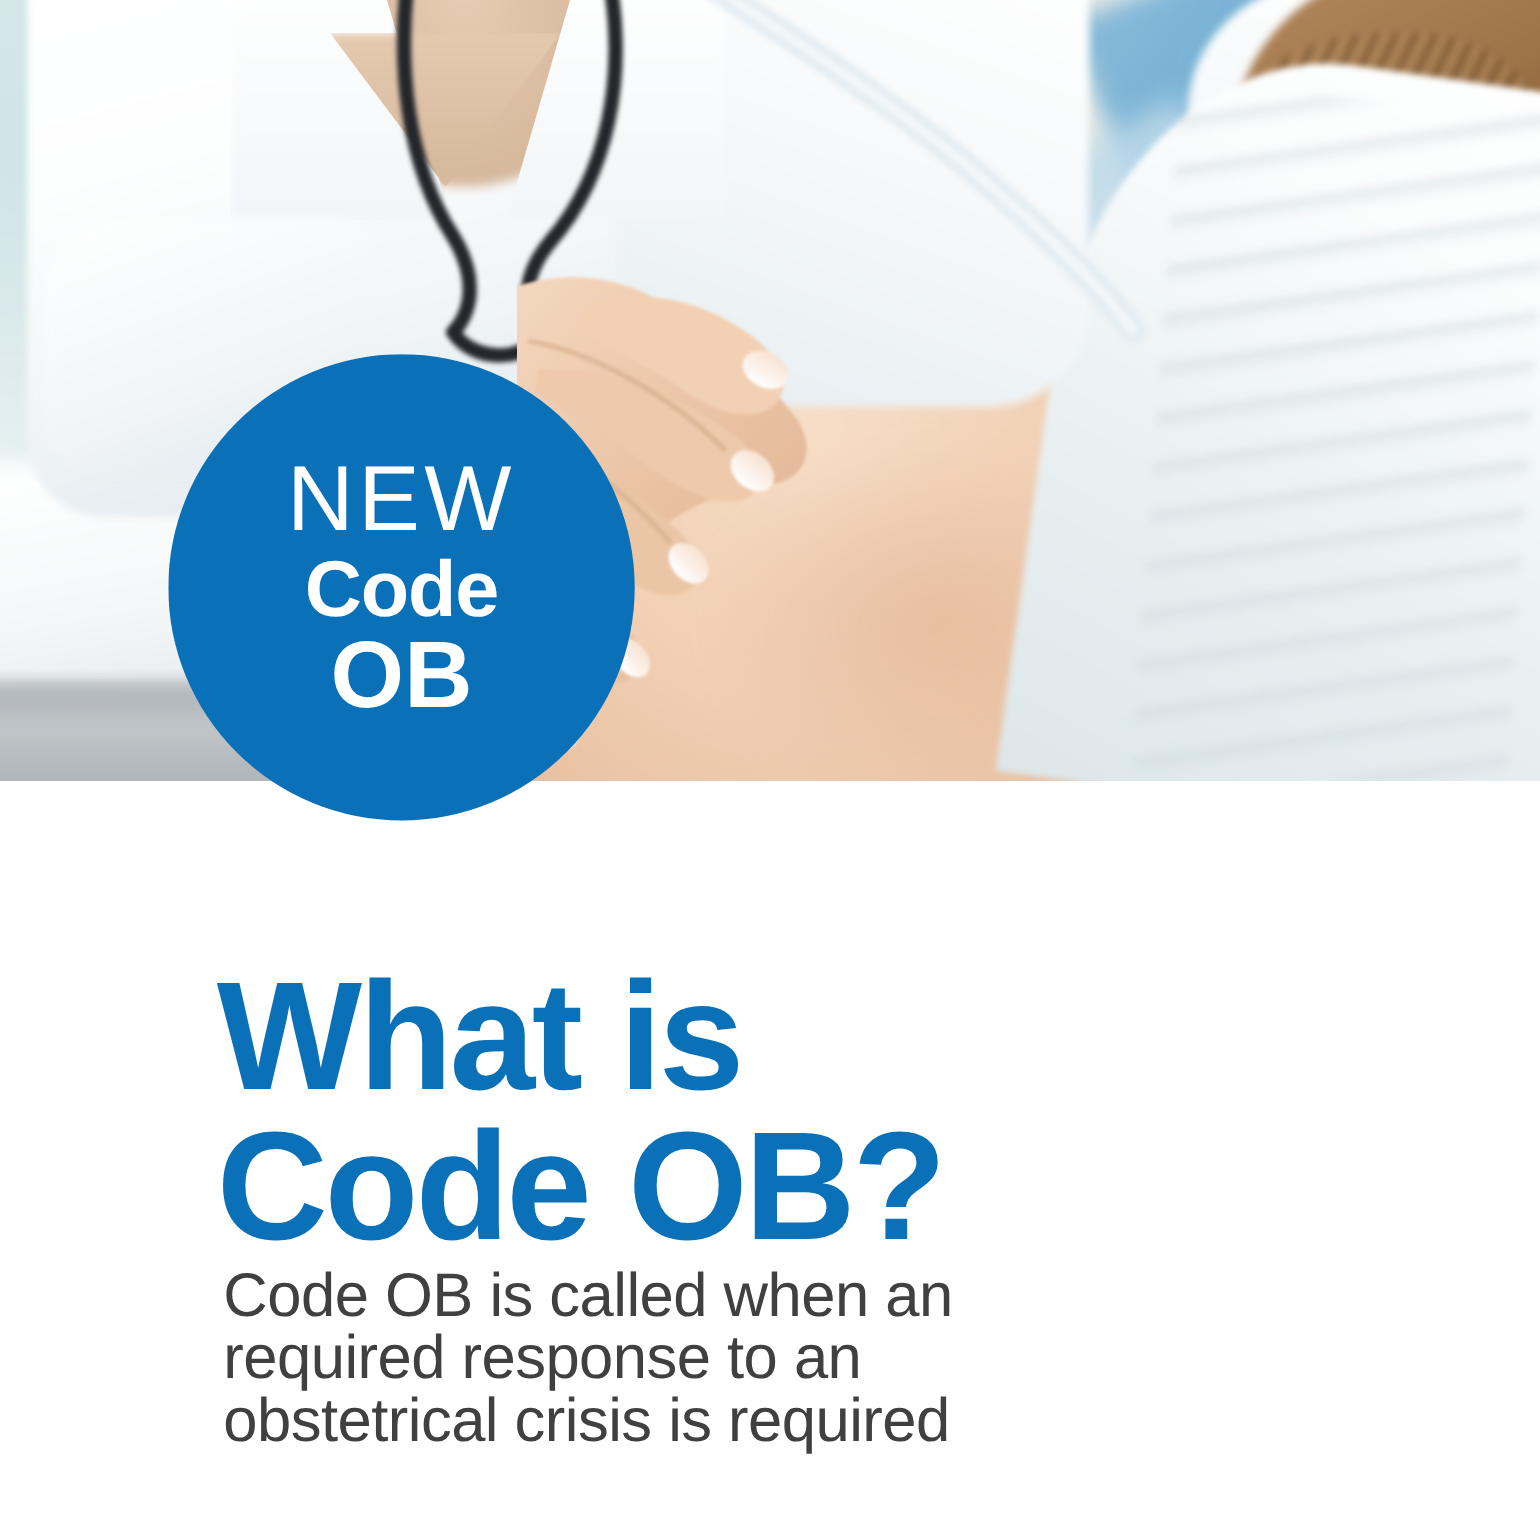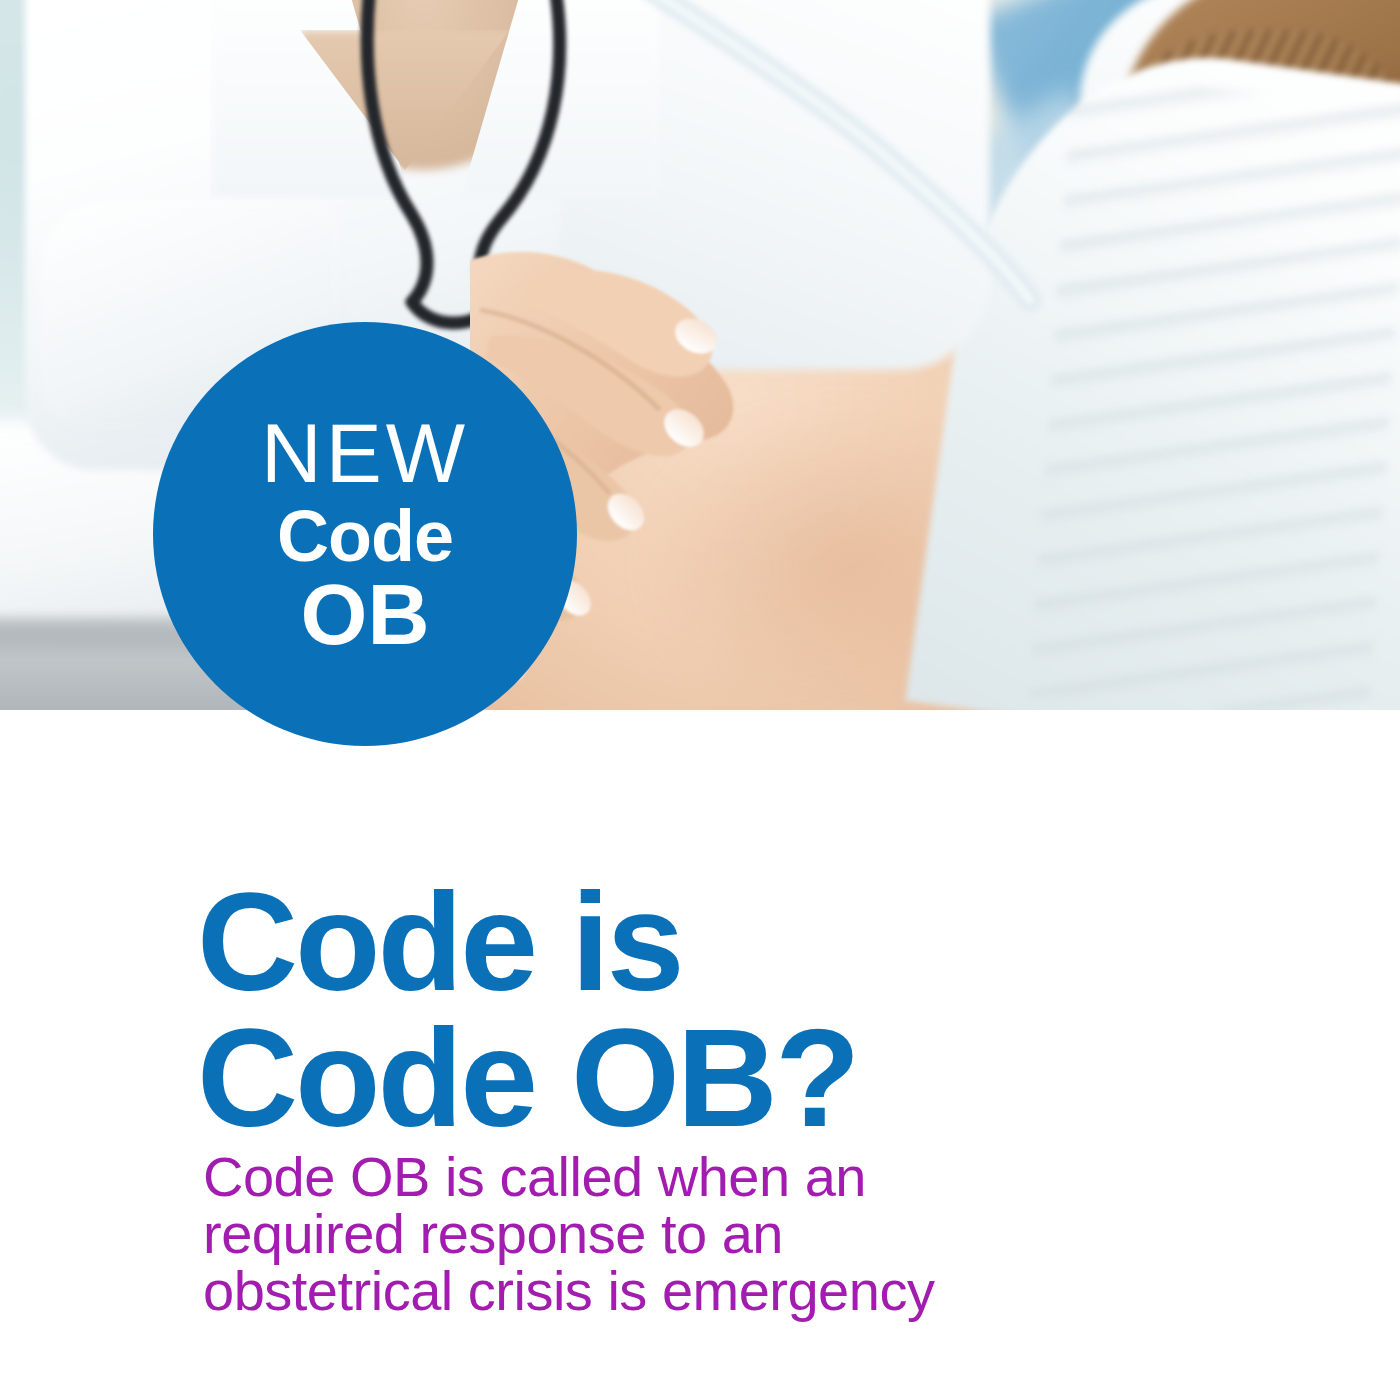--- a/index.html
+++ b/index.html
@@ -338,21 +338,21 @@
     line-height: 0.97;
     letter-spacing: -3px;
   }
   .headline .ln { display: block; }
 
   .subtext {
     position: absolute;
     left: 203px;
     top: 382px;
     width: 960px;
-    color: #a21caf;
+    color: #404040;
     font-size: 56px;
     font-weight: 300;
     line-height: 1.02;
     letter-spacing: -0.5px;
   }
   .subtext .ln { display: block; }
   .subtext .strong { font-weight: 400; }
 </style>
 </head>
 <body>
@@ -454,24 +454,24 @@
 
   <div class="badge">
     <span class="badge-new">NEW</span>
     <span class="badge-code">Code</span>
     <span class="badge-ob">OB</span>
   </div>
 
   <div class="content">
 
     <h1 class="headline">
-      <span class="ln">Code is</span>
+      <span class="ln">What is</span>
       <span class="ln">Code OB?</span>
     </h1>
 
     <p class="subtext">
       <span class="ln">Code OB is called when an</span>
       <span class="ln">required response to an</span>
-      <span class="ln"><span class="strong">obstetrical crisis</span><span> is emergency</span></span>
+      <span class="ln"><span class="strong">obstetrical crisis</span><span> is required</span></span>
     </p>
 
   </div>
 </div>
 
 </body></html>

